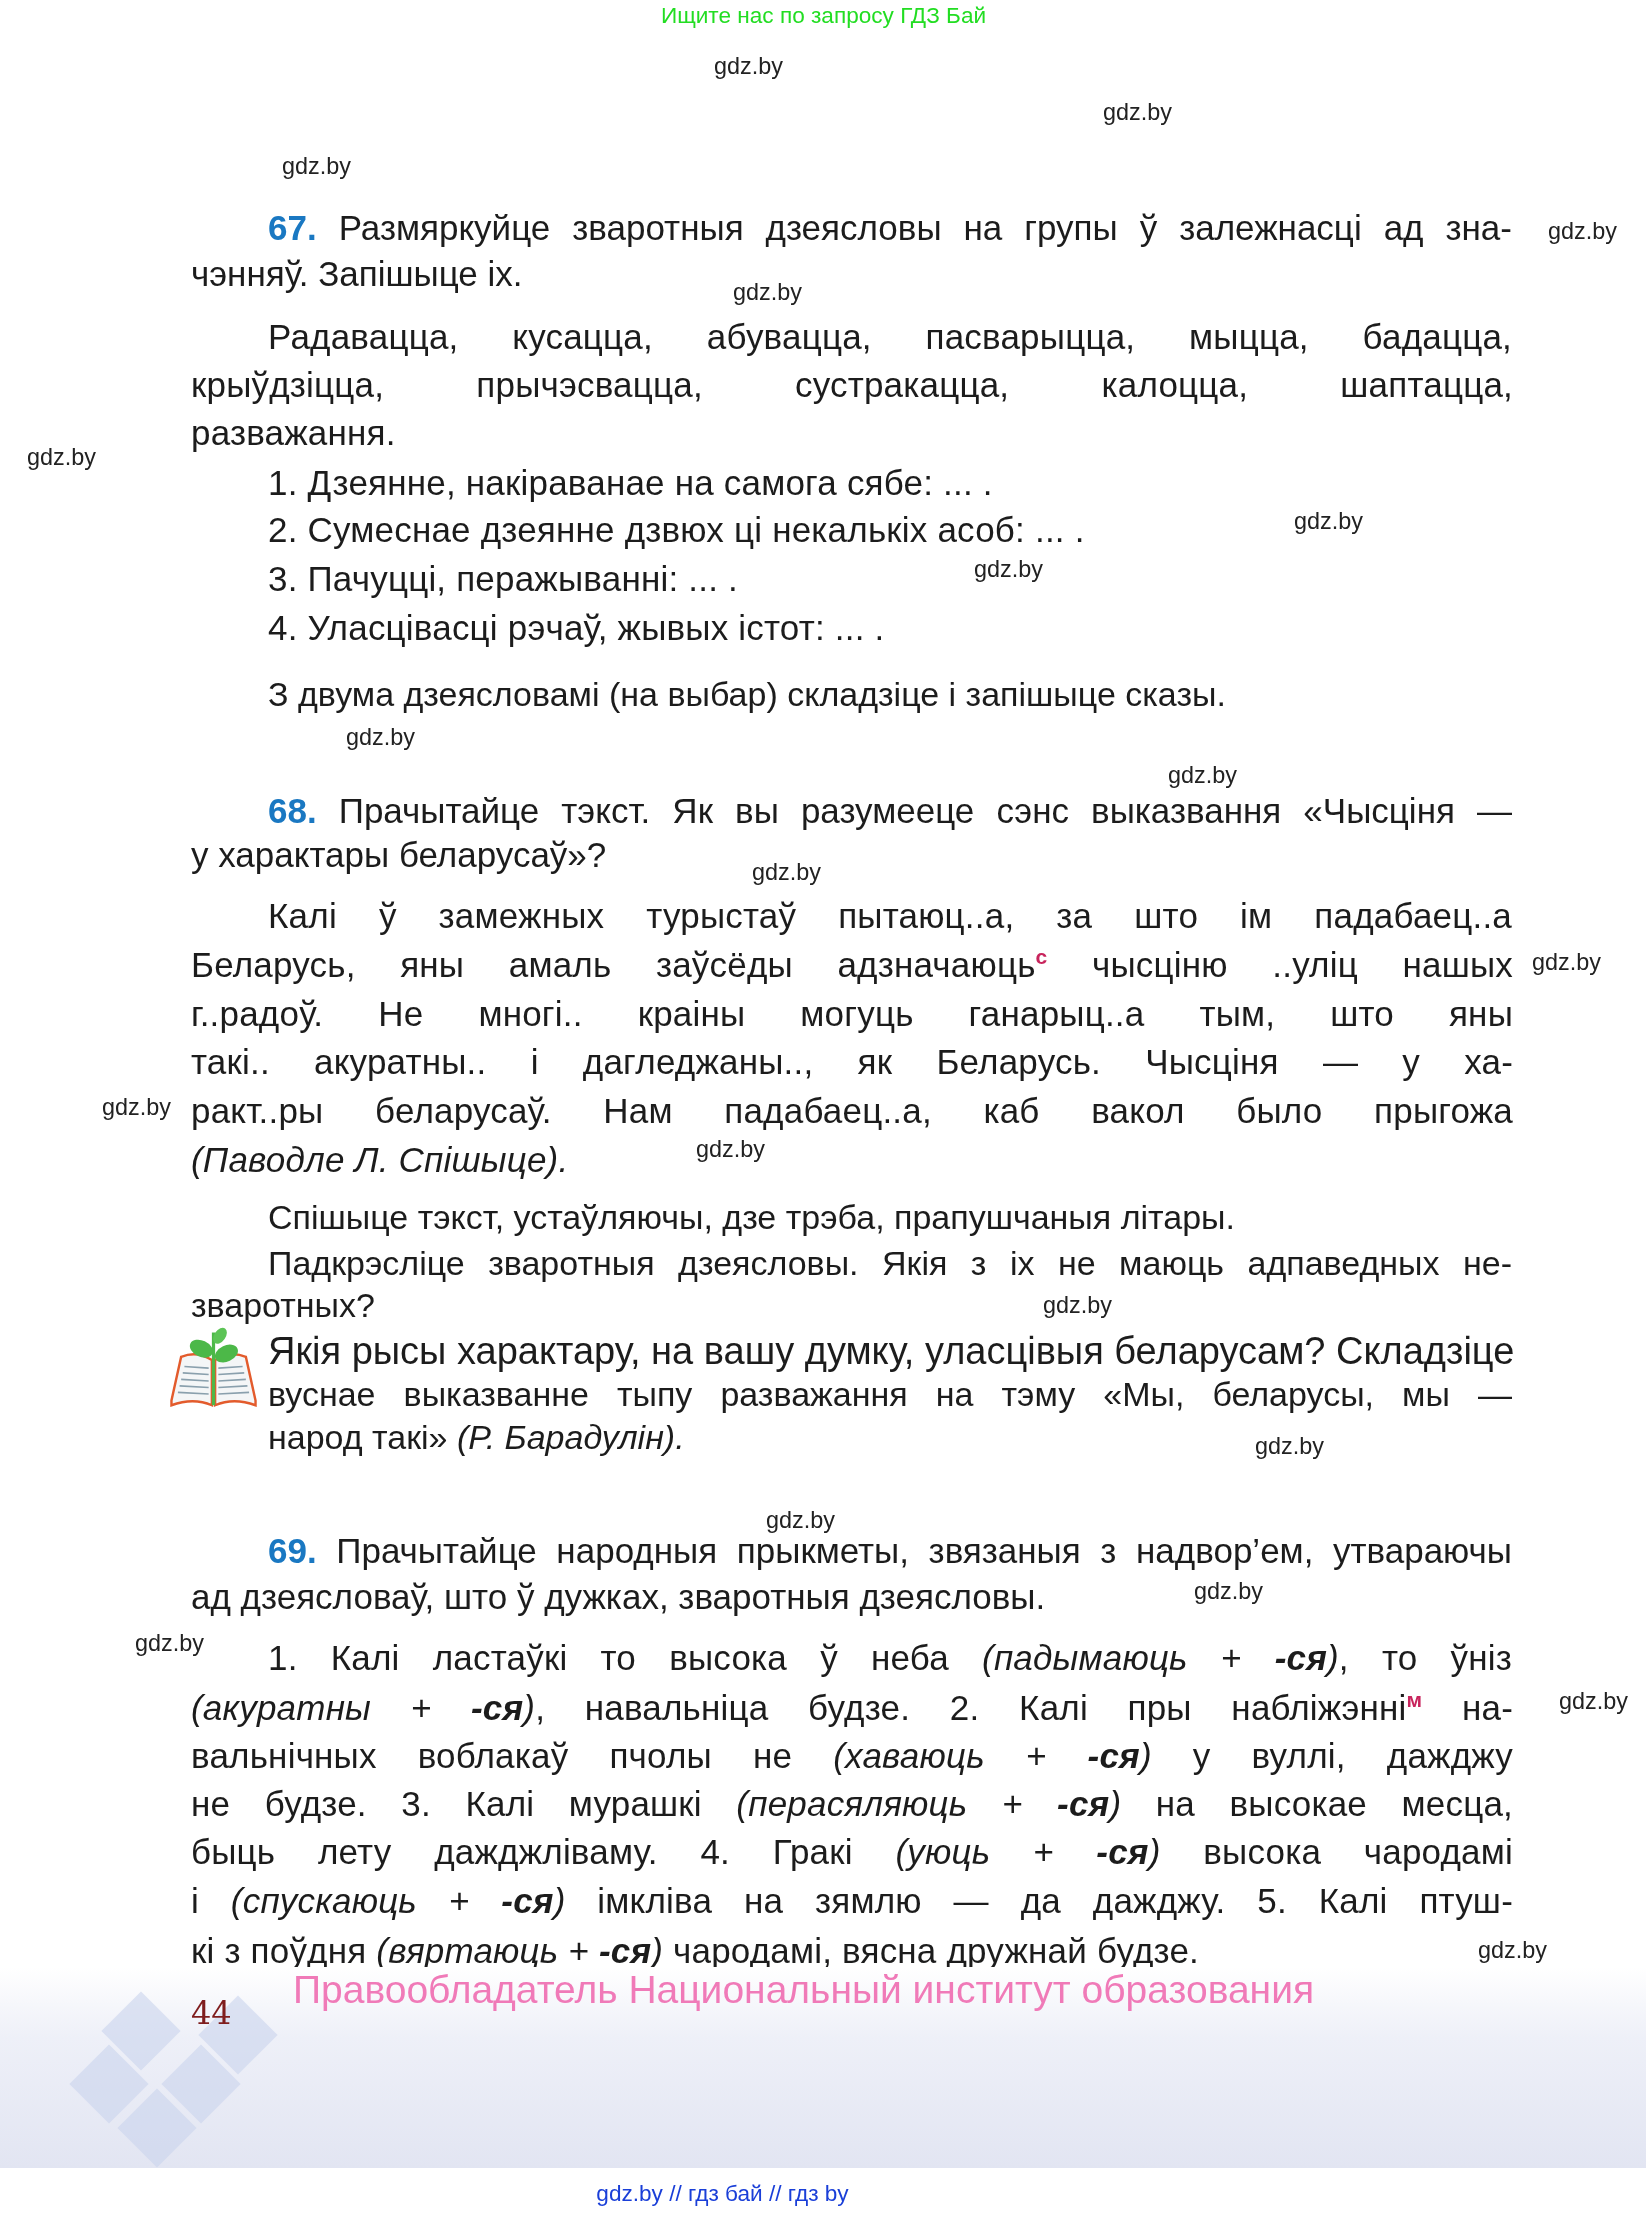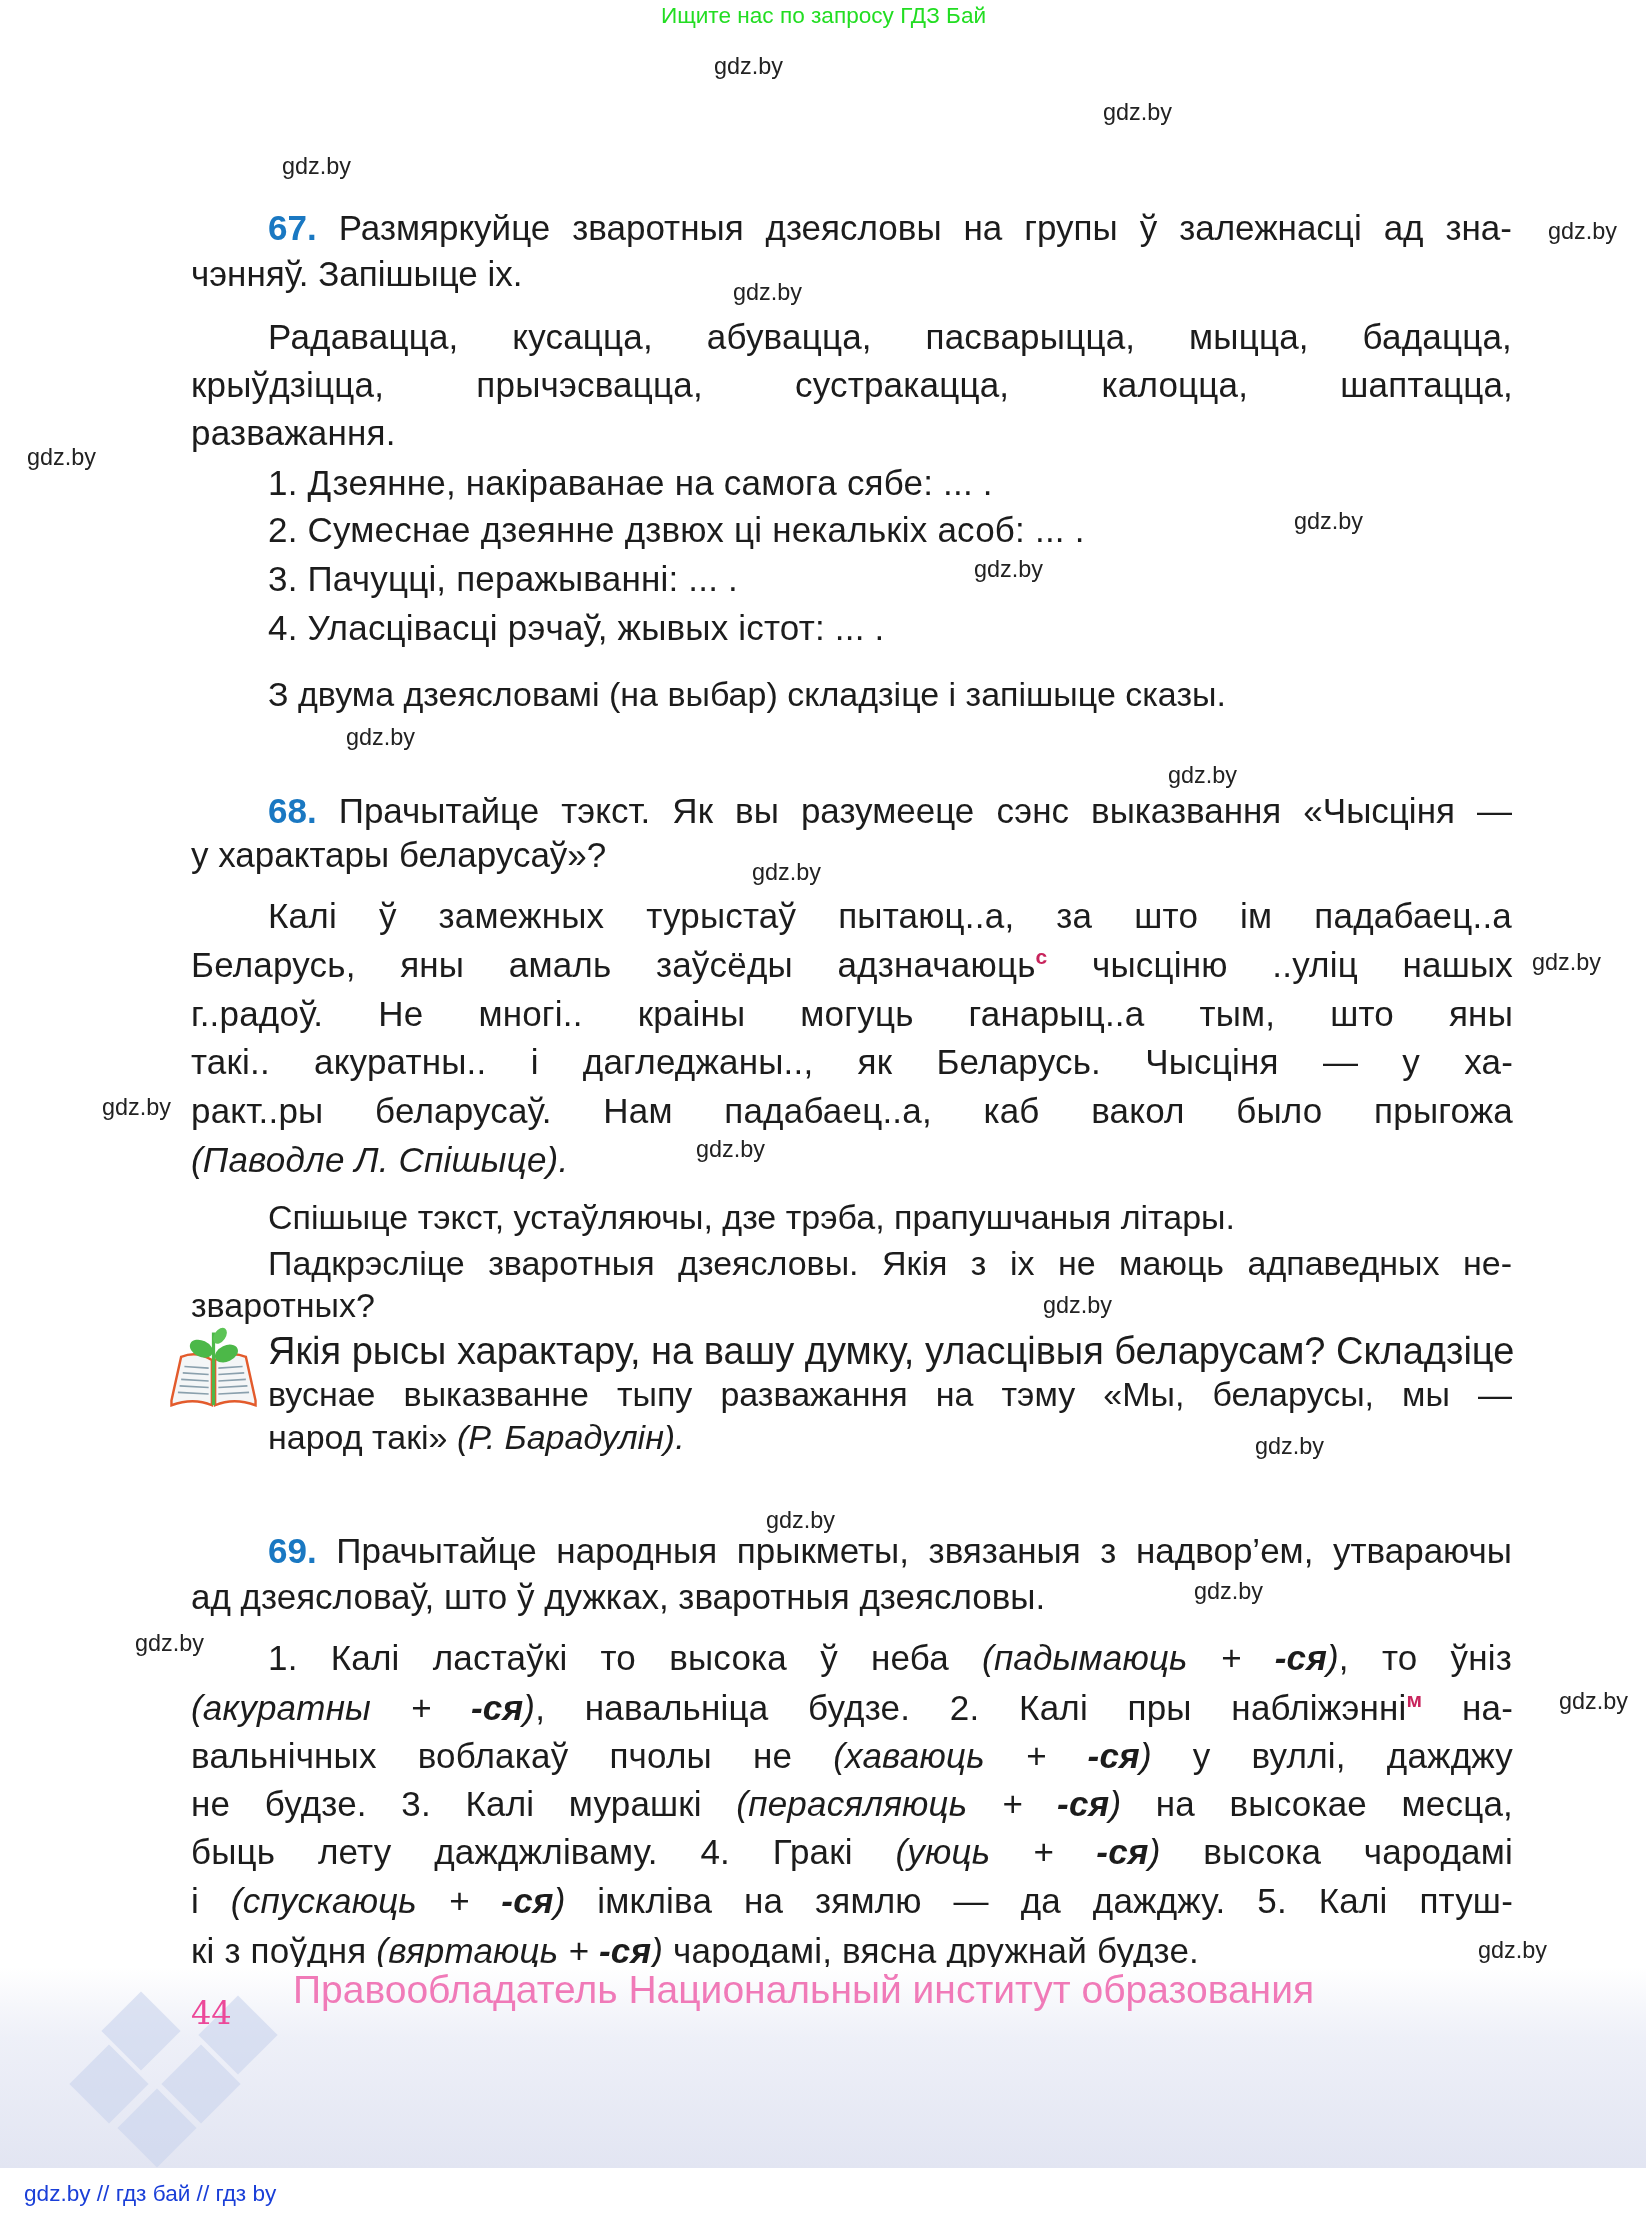--- a/index.html
+++ b/index.html
@@ -18,23 +18,23 @@
   .just { text-align: justify; text-align-last: justify; }
   .ex-num { color: #1a78c2; font-weight: bold; }
   .it { font-style: italic; }
   .b { font-weight: bold; }
   .mark { color: #c8245c; font-size: 21px; vertical-align: super; font-weight: bold; }
   .footer-band {
     position: absolute; left: 0; top: 1967px; width: 1647px; height: 201px;
     background: linear-gradient(to bottom, #ffffff 0%, #eef0f8 35%, #e2e5f2 100%);
   }
   .diamond { position: absolute; width: 56px; height: 56px; background: #c9d3ec; transform: rotate(45deg); opacity: .6; }
-  .page-num { font-family: "DejaVu Serif", serif; font-size: 32px; color: #ec4899; }
+  .page-num { font-family: "DejaVu Serif", serif; font-size: 32px; color: #7f1d1d; }
   .copyright { font-size: 39px; color: #f07ab8; }
-  .bottom-links { left: 0; width: 1445px; top: 2181px; text-align: left; color: #1a3fd8; font-size: 22.6px; padding-left: 24px; }
+  .bottom-links { left: 0; width: 1445px; top: 2181px; text-align: center; color: #1a3fd8; font-size: 22.6px; }
 </style>
 </head>
 <body>
 
 <div class="abs top-banner">Ищите нас по запросу ГДЗ Бай</div>
 
 <div class="abs wm" style="left:714px;top:53px">gdz.by</div>
 <div class="abs wm" style="left:1103px;top:99px">gdz.by</div>
 <div class="abs wm" style="left:282px;top:153px">gdz.by</div>
 <div class="abs wm" style="left:1548px;top:218px">gdz.by</div>

